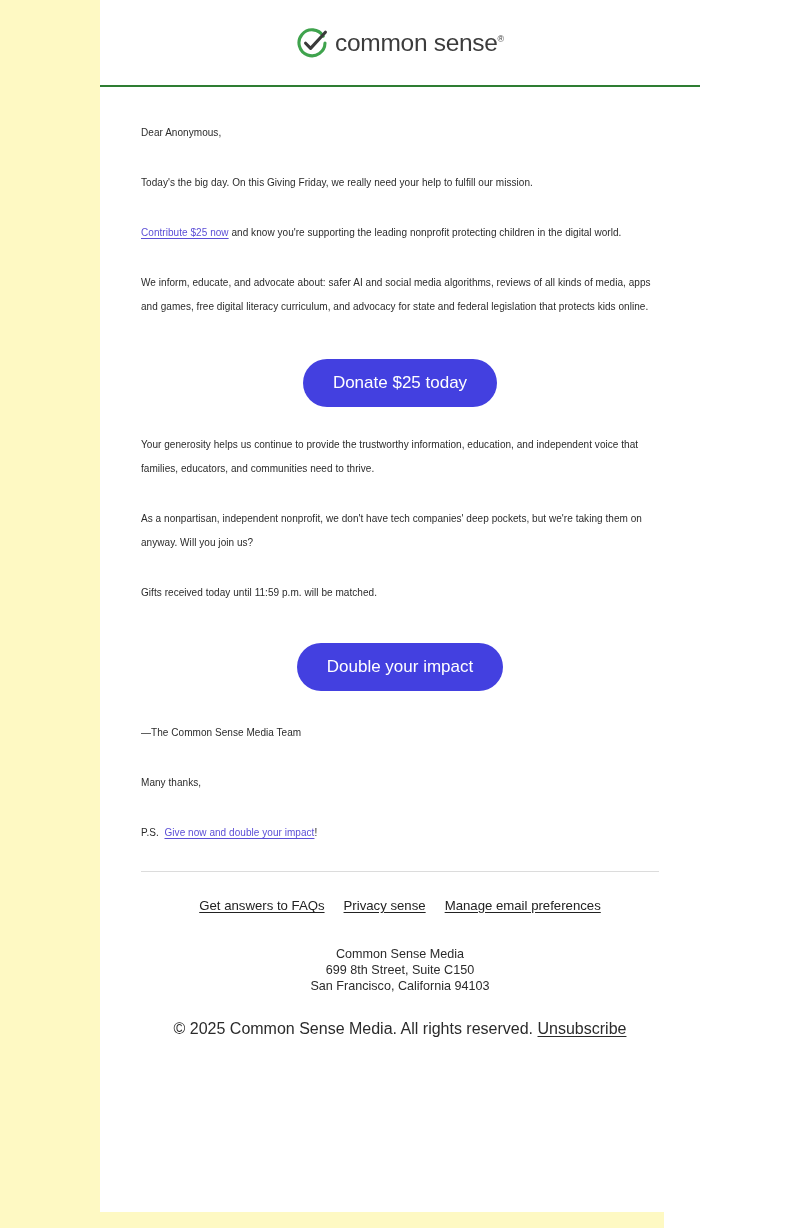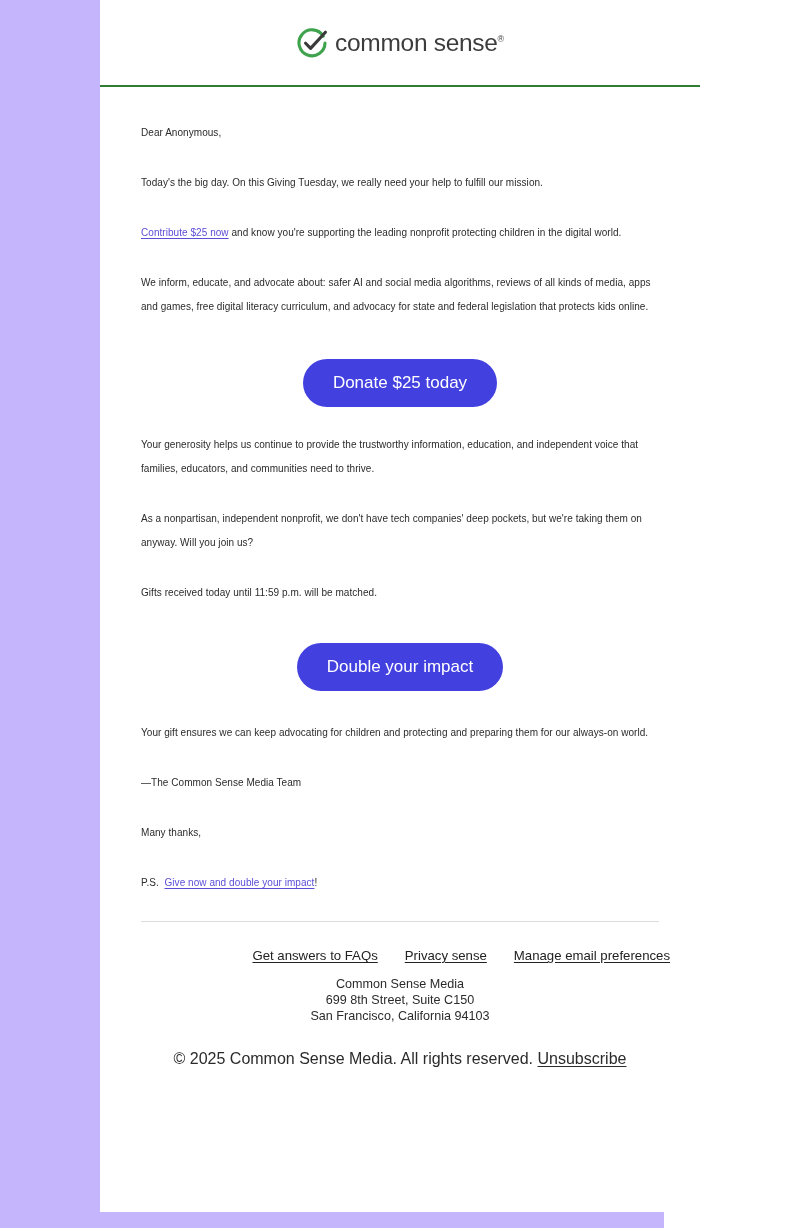--- a/index.html
+++ b/index.html
@@ -13,21 +13,21 @@
   body {
     width: 800px;
     height: 1228px;
     overflow: hidden;
   }
 
   .page {
     position: relative;
     width: 664px;
     min-height: 1228px;
-    background: #c4b5fd;
+    background: #fef9c3;
   }
 
   .email-card {
     position: absolute;
     left: 100px;
     top: 0;
     width: 600px;
     background: #ffffff;
     min-height: 1212px;
   }
@@ -115,23 +115,23 @@
     height: 1px;
     background: #dcdcdc;
     margin: 20px 41px 0 41px;
   }
   .footer {
     padding: 26px 30px 30px 30px;
     text-align: center;
   }
   .footer-links {
     display: flex;
-    justify-content: flex-end;
-    gap: 27px;
-    margin-bottom: 14px;
+    justify-content: center;
+    gap: 19px;
+    margin-bottom: 34px;
   }
   .footer-links a {
     color: #222222;
     font-size: 13.2px;
     text-decoration: underline;
     text-underline-offset: 2px;
   }
   .footer-address {
     font-size: 12.6px;
     line-height: 15.8px;
@@ -164,41 +164,40 @@
         <span class="logo-wordmark"><span>common sense</span><span class="logo-reg">®</span></span>
       </div>
     </div>
 
     <div class="header-rule"></div>
 
     <div class="body-content">
 
       <p class="para">Dear Anonymous,</p>
 
-      <p class="para">Today's the big day. On this Giving Tuesday, we really need your help to fulfill our mission.</p>
+      <p class="para">Today's the big day. On this Giving Friday, we really need your help to fulfill our mission.</p>
 
       <p class="para"><a class="inline-link" href="#">Contribute $25 now</a><span> and know you're supporting the leading nonprofit protecting children in the digital world.</span></p>
 
       <p class="para">We inform, educate, and advocate about: safer AI and social media algorithms, reviews of all kinds of media, apps and games, free digital literacy curriculum, and advocacy for state and federal legislation that protects kids online.</p>
 
       <div class="cta-wrap">
         <a class="cta-button" href="#">Donate $25 today</a>
       </div>
 
       <p class="para">Your generosity helps us continue to provide the trustworthy information, education, and independent voice that families, educators, and communities need to thrive.</p>
 
       <p class="para">As a nonpartisan, independent nonprofit, we don't have tech companies' deep pockets, but we're taking them on anyway. Will you join us?</p>
 
       <p class="para">Gifts received today until 11:59 p.m. will be matched.</p>
 
       <div class="cta-wrap second">
         <a class="cta-button" href="#">Double your impact</a>
       </div>
 
-      <p class="para">Your gift ensures we can keep advocating for children and protecting and preparing them for our always-on world.</p>
 
       <p class="para">—The Common Sense Media Team</p>
 
       <p class="para">Many thanks,</p>
 
       <p class="para"><span>P.S.</span>&nbsp; <a class="inline-link" href="#">Give now and double your impact</a><span>!</span></p>
 
     </div>
 
     <div class="footer-rule"></div>

